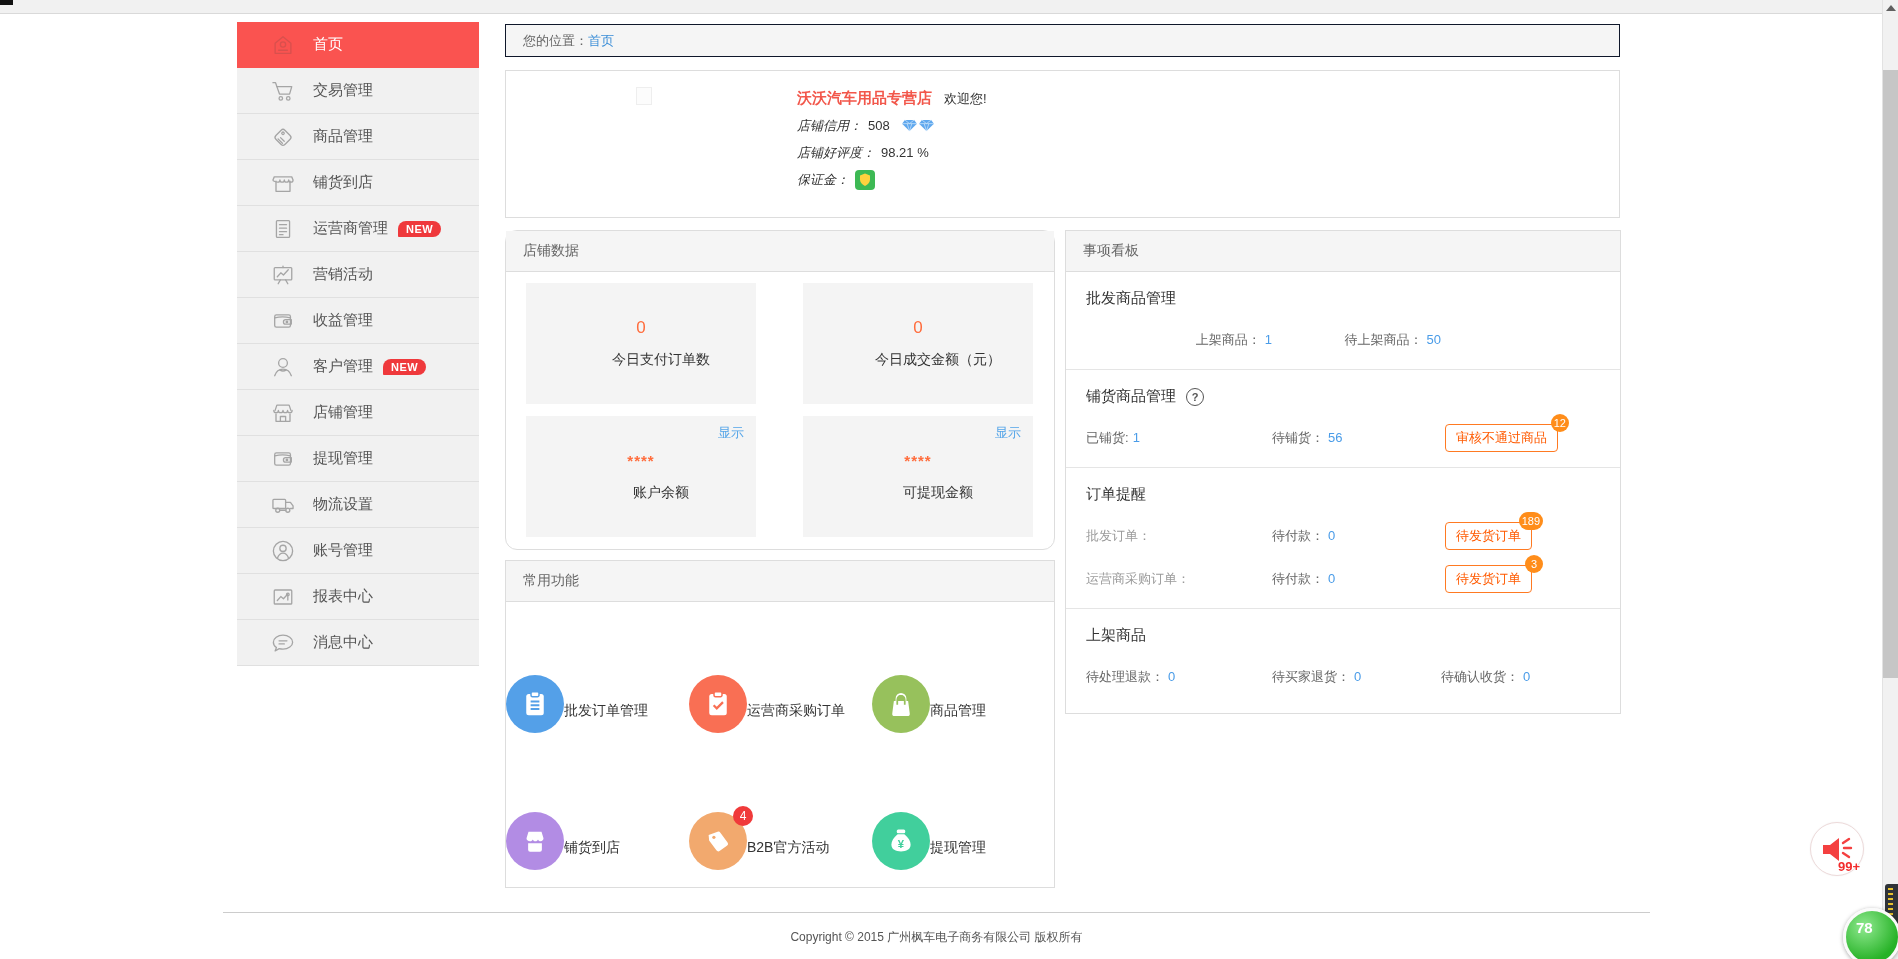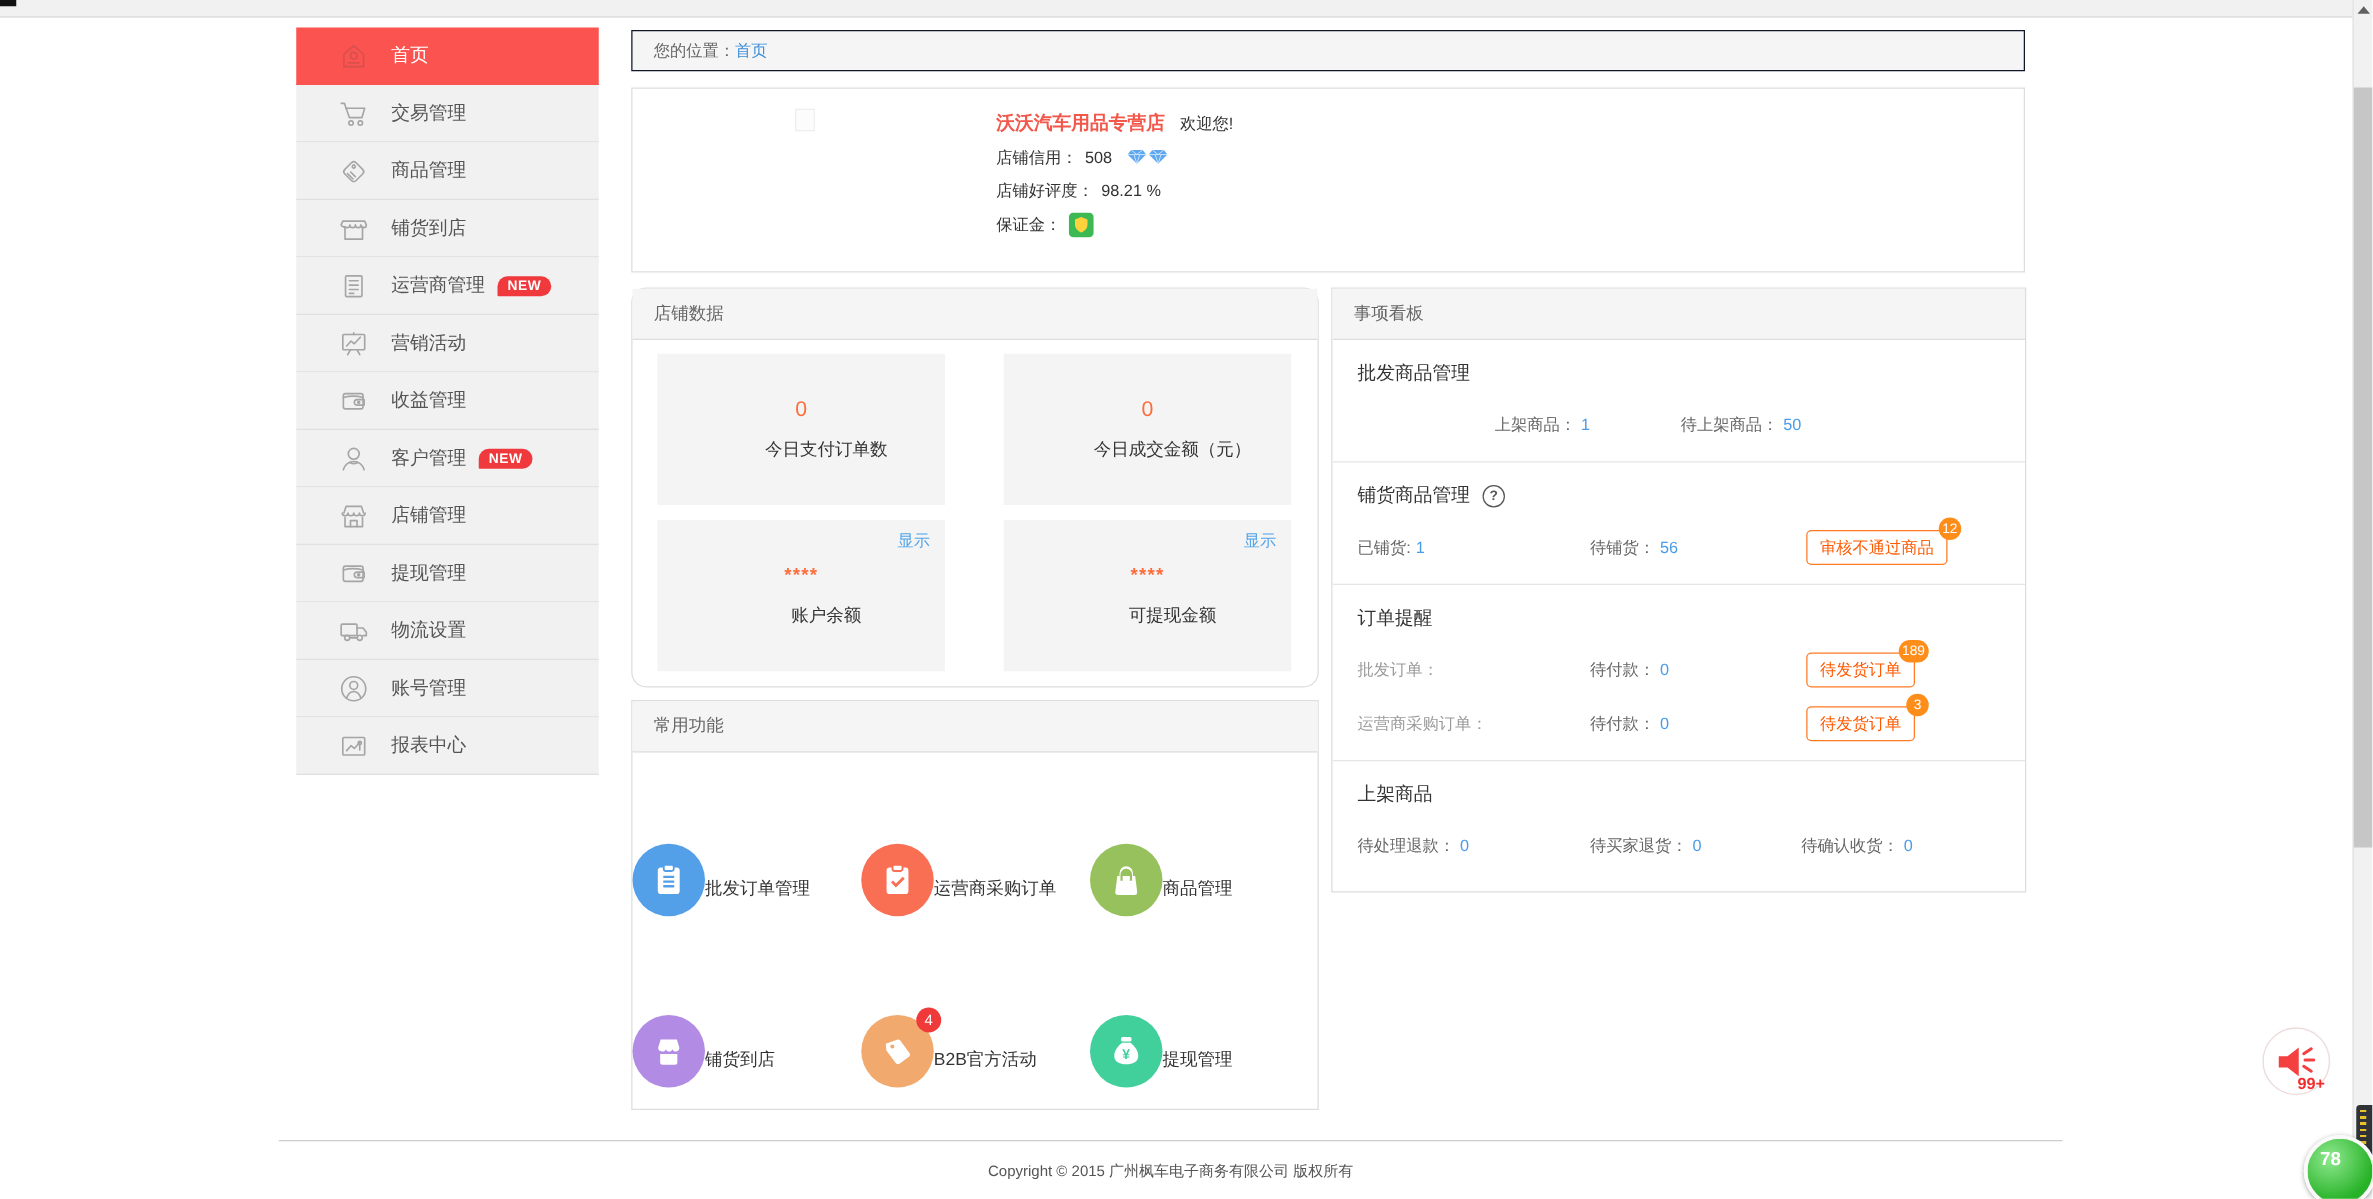--- a/index.html
+++ b/index.html
@@ -32,21 +32,21 @@
   .breadcrumb .bc-prefix{margin-left:17px;}
   .breadcrumb .bc-link{color:#3d8fd8;text-decoration:none;cursor:pointer;}
 
   
   .store-panel{position:absolute;left:505px;top:70px;width:1115px;height:148px;background:#fff;border:1px solid #ddd;box-sizing:border-box;}
   .store-logo{position:absolute;left:130px;top:16px;width:14px;height:16px;border:1px solid #eee;background:#fcfcfc;}
   .store-info{position:absolute;left:291px;top:14px;}
   .store-row{height:27px;display:flex;align-items:center;font-size:13px;color:#333;}
   .store-name{color:#f2574b;font-size:15px;font-weight:bold;}
   .store-welcome{margin-left:12px;font-size:13px;color:#333;}
-  .store-label{color:#333;}
+  .store-label{color:#333;font-style:italic;}
   .store-value{margin-left:6px;}
   .diamonds{display:flex;gap:2px;margin-left:12px;}
   .diamonds svg{display:block;}
   .deposit-icon{margin-left:6px;display:flex;}
 
   
   .panel{position:absolute;background:#fff;border:1px solid #ddd;box-sizing:border-box;}
   .panel-header{height:40px;background:#f5f5f5;border-bottom:1px solid #ddd;display:flex;align-items:center;font-size:14px;color:#666;}
   .panel-header span{margin-left:17px;}
 
@@ -231,20 +231,29 @@
         <span class="side-icon">
           <svg viewBox="0 0 32 32" fill="none" stroke="currentColor" stroke-width="1.5" stroke-linecap="round" stroke-linejoin="round">
             <rect x="6" y="8" width="20" height="16" rx="1"></rect>
             <path d="M9.5 20 l4-4.5 3 2.5 5.5-6"></path>
             <circle cx="21.5" cy="13" r="1.5"></circle>
             <path d="M21.5 14.5 v5"></path>
           </svg>
         </span>
         <span class="side-label">报表中心</span>
       </div>
+      <div class="side-item">
+        <span class="side-icon">
+          <svg viewBox="0 0 32 32" fill="none" stroke="currentColor" stroke-width="1.5" stroke-linecap="round" stroke-linejoin="round">
+            <path d="M16 7 c6 0 11 3.6 11 8 s-5 8-11 8 c-1.5 0-3-.2-4.3-.6 L7 25 l1.5-3.8 C6.4 19.7 5 17.5 5 15 c0-4.4 5-8 11-8 Z"></path>
+            <path d="M11.5 13.5 h9 M11.5 17 h6"></path>
+          </svg>
+        </span>
+        <span class="side-label">消息中心</span>
+      </div>
     </div>
 
   <div class="breadcrumb">
     <span class="bc-prefix">您的位置：</span>
       <a class="bc-link">首页</a>
   </div>
 
   <div class="store-panel">
     <div class="store-logo"></div>
     <div class="store-info">

